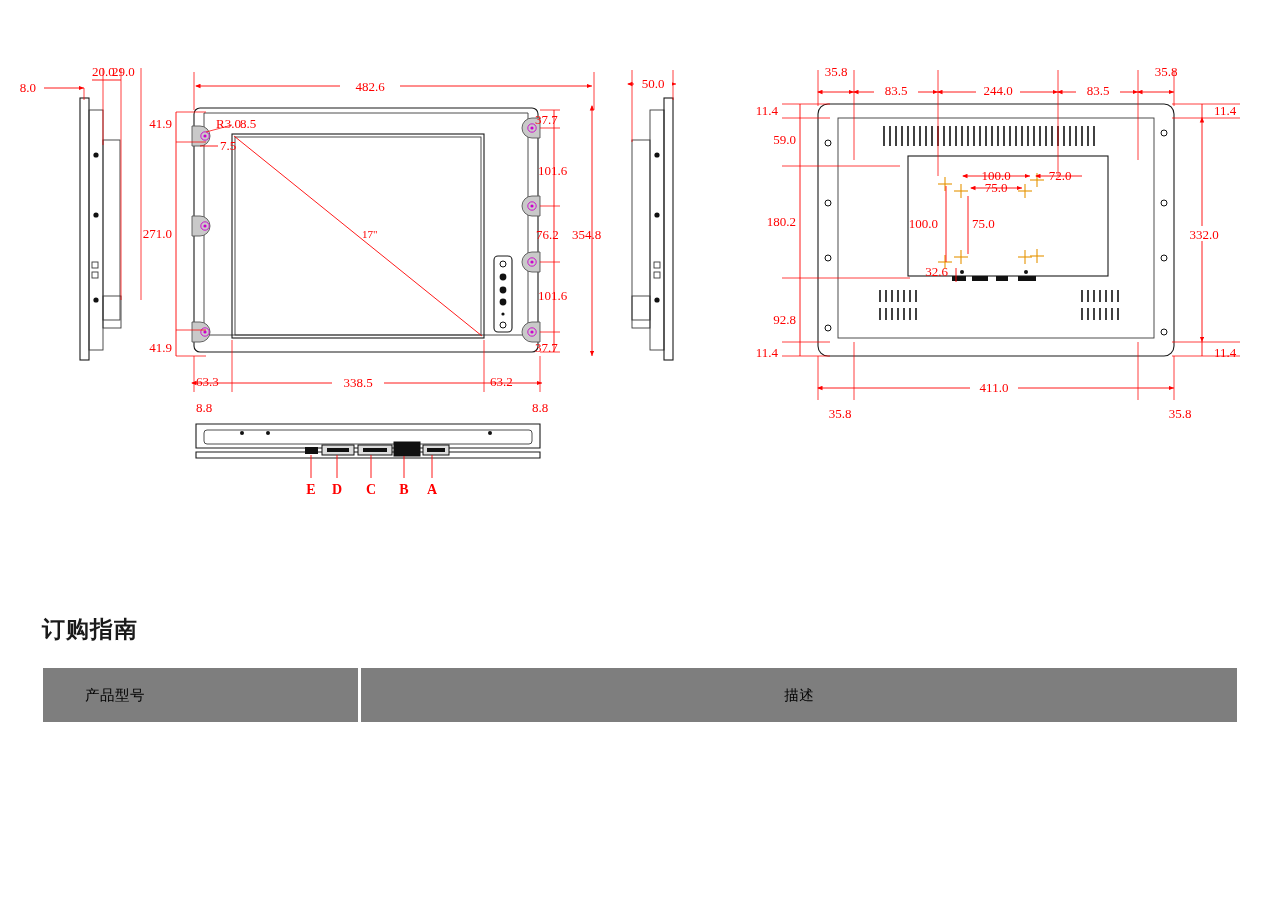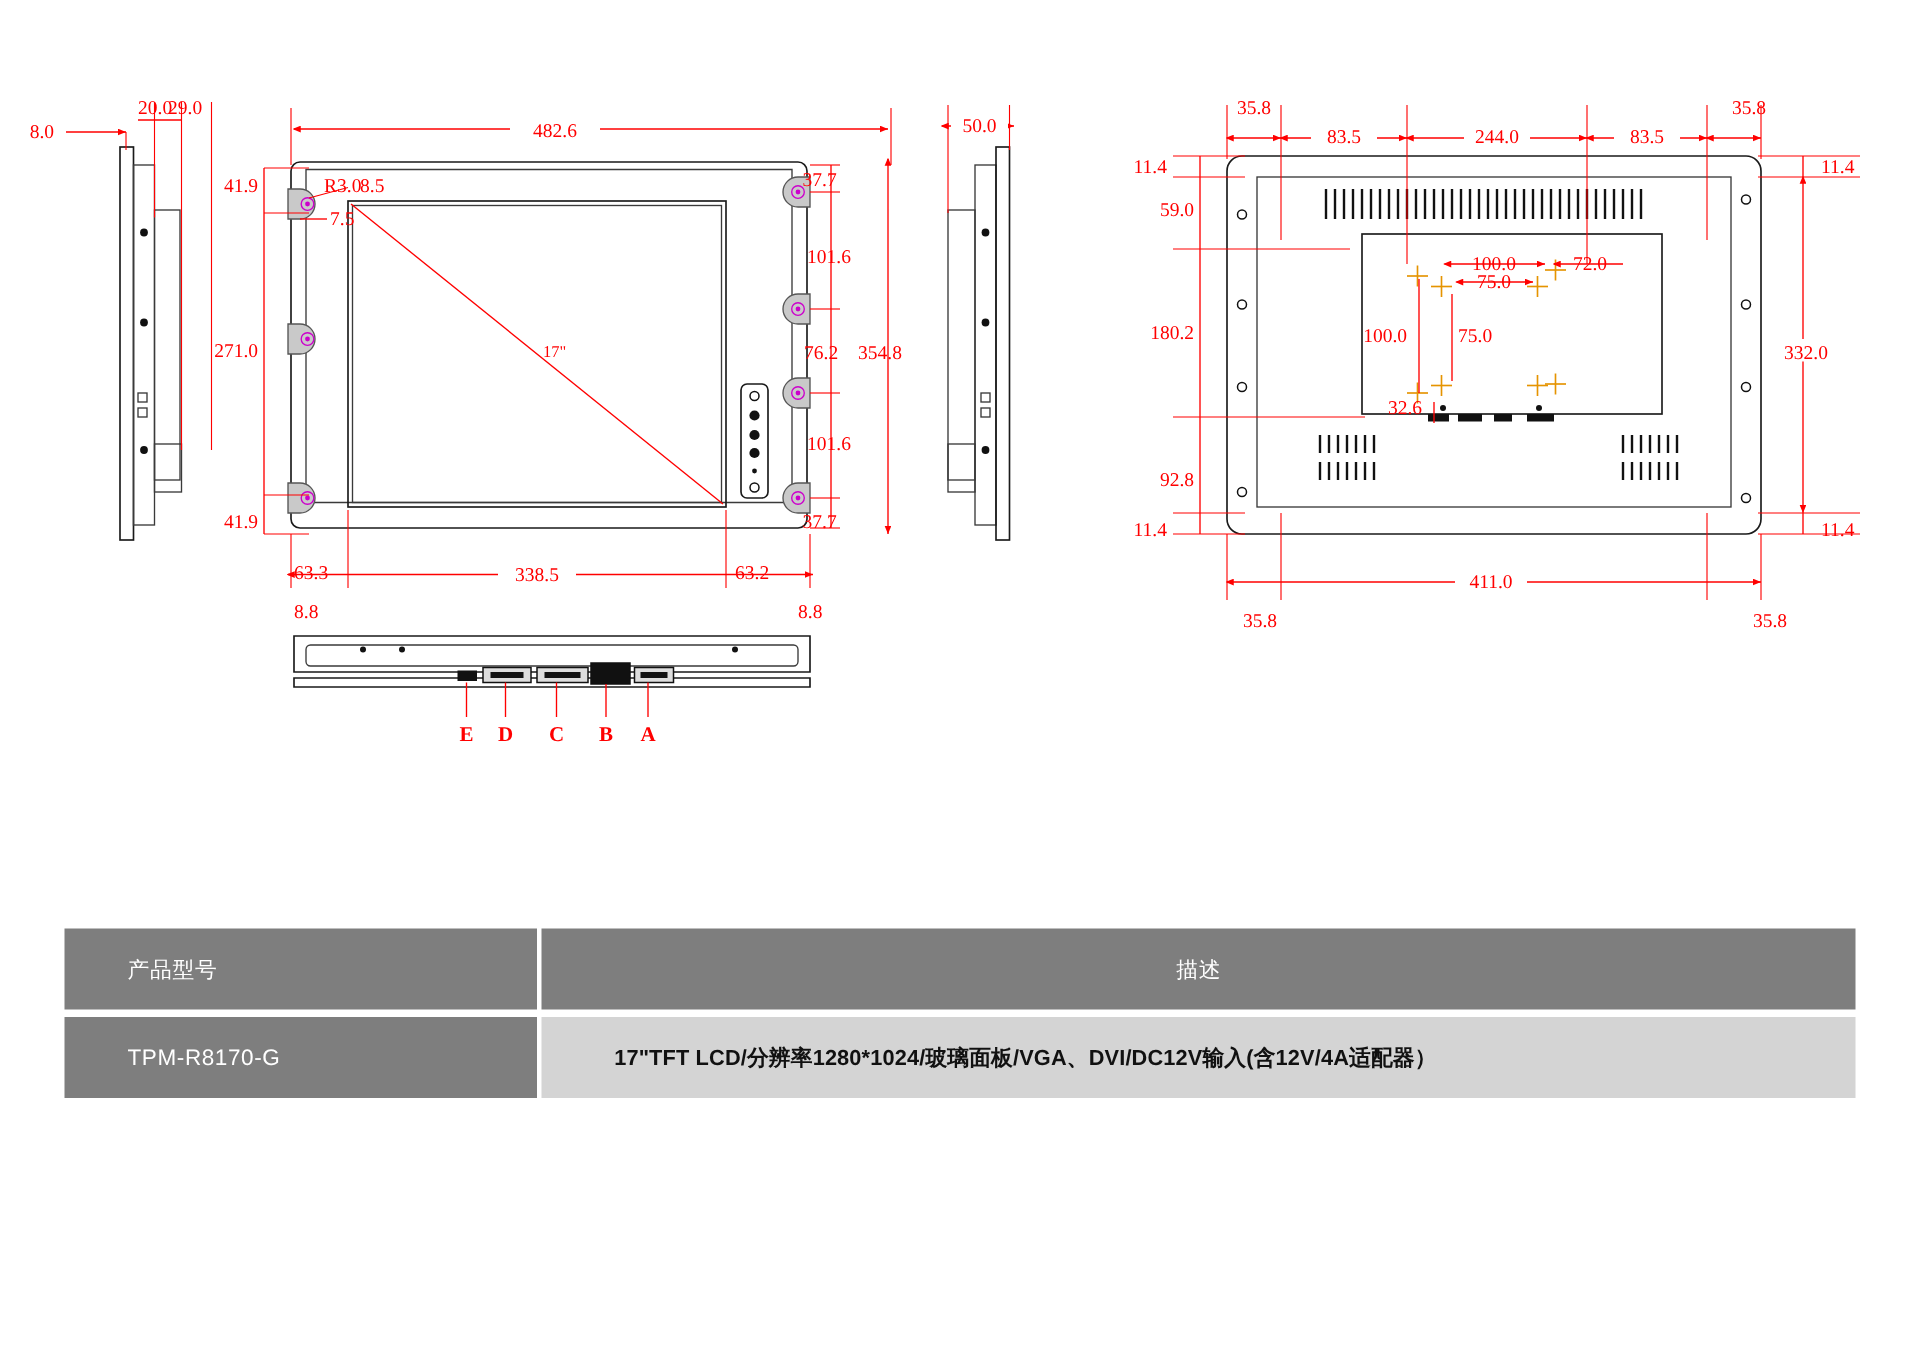--- a/index.html
+++ b/index.html
@@ -33,21 +33,21 @@
   table.order-table th, table.order-table td {
     height: 54px;
     vertical-align: middle;
     font-weight: normal;
   }
   th.col-model, td.col-model { width: 272px; }
   th.col-desc,  td.col-desc  { width: 755px; }
 
   thead th {
     background: #7e7e7e;
-    color: #ffffff;
+    color: #000000;
     font-size: 14.5px;
     letter-spacing: .5px;
   }
   th.col-model { text-align: left; padding-left: 42px; }
   th.col-desc  { text-align: center; }
 
   tbody td.col-model {
     background: #7e7e7e;
     color: #ffffff;
     font-size: 15px;
@@ -477,29 +477,26 @@
       <line class="dim" x1="818" y1="388" x2="1174" y2="388" marker-start="url(#arS)" marker-end="url(#ar)"></line>
       <rect x="970" y="379" width="48" height="16" fill="#fff"></rect>
       <text class="dt" x="994" y="392" text-anchor="middle">411.0</text>
       <text class="dt" x="840" y="418" text-anchor="middle">35.8</text>
       <text class="dt" x="1180" y="418" text-anchor="middle">35.8</text>
     </g>
   </svg>
   </div>
 
   <div id="guide">
+    <h2 id="guide-title">订购指南</h2>
     <table class="order-table">
       <thead>
         <tr>
           <th class="col-model">产品型号</th>
           <th class="col-desc">描述</th>
         </tr>
       </thead>
       <tbody>
-        <tr>
-          <td class="col-model">TPM-R8170-G</td>
-          <td class="col-desc">17"TFT LCD/分辨率1280*1024/玻璃面板/VGA、DVI/DC12V输入(含12V/4A适配器）</td>
-        </tr>
       </tbody>
     </table>
   </div>
 
 </div>
 
 </body></html>

